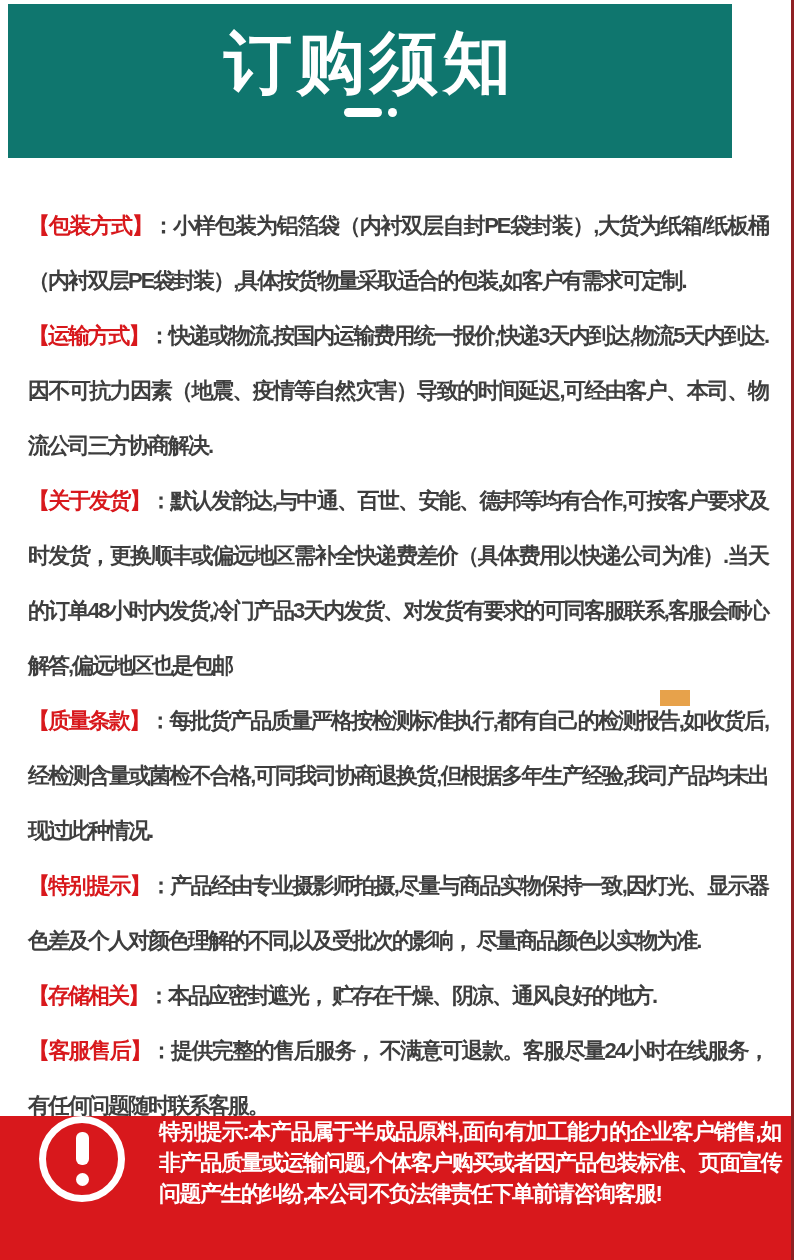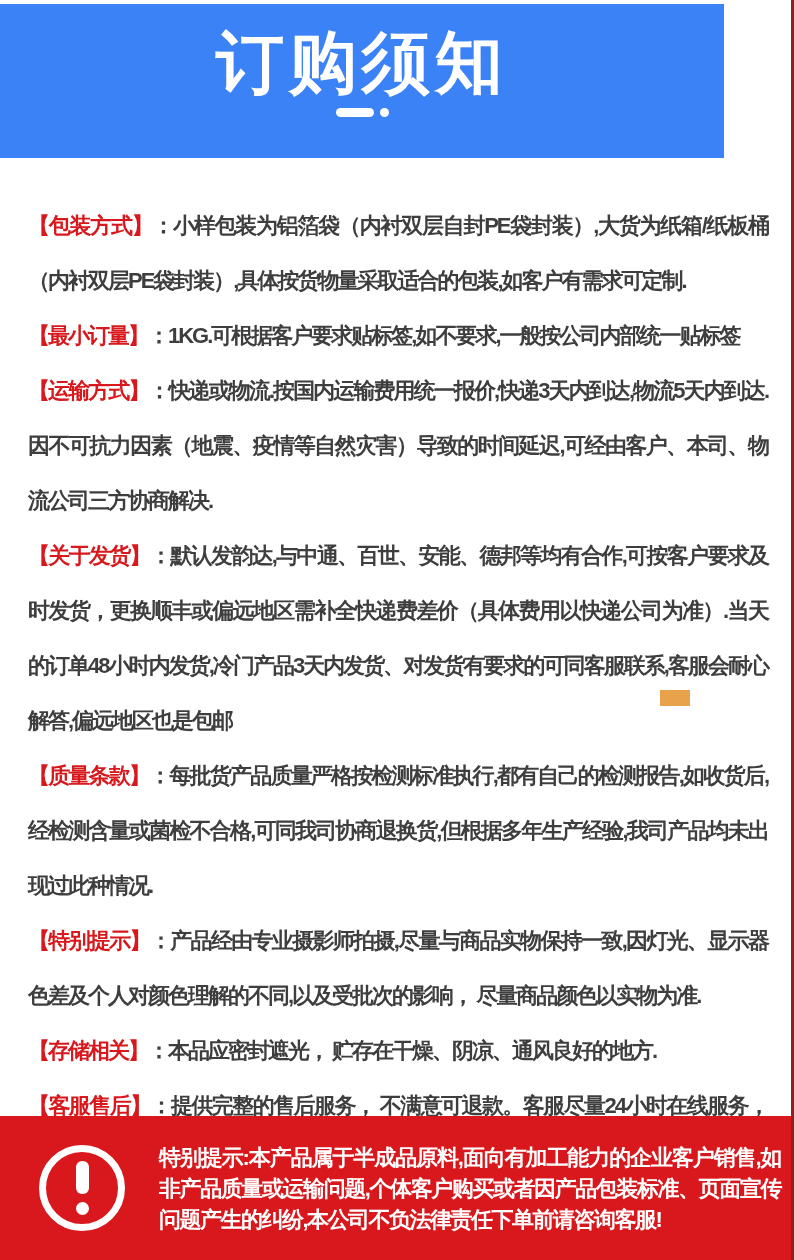--- a/index.html
+++ b/index.html
@@ -10,23 +10,23 @@
     height: 1260px;
     margin: 0 auto;
     background: #ffffff;
     overflow: hidden;
     font-family: "Liberation Sans", sans-serif;
     font-weight: bold;
   }
   
   .header {
     position: absolute;
-    left: 0; top: 4px;
+    left: 8px; top: 4px;
     width: 724px; height: 154px;
-    background: #3b82f6;
+    background: #0f766e;
     text-align: center;
   }
   .header .title {
     padding-top: 18px;
     font-size: 68px;
     letter-spacing: 5px;
     color: #ffffff;
     line-height: 1.2;
   }
   .title-underline {
@@ -90,21 +90,21 @@
     background: #8e2023;
     z-index: 6;
   }
   
   .footer {
     position: absolute;
     left: 0; top: 1116px;
     width: 794px; height: 144px;
     background: #d8181c;
     display: flex;
-    align-items: center;
+    align-items: flex-start;
   }
   .excl-circle {
     flex: 0 0 auto;
     margin-left: 39px;
     width: 86px; height: 86px;
     border: 7px solid #ffffff;
     border-radius: 50%;
     display: flex;
     flex-direction: column;
     align-items: center;
@@ -139,21 +139,20 @@
   <div class="header">
     <div class="title">订购须知</div>
     <div class="title-underline">
       <div class="bar"></div>
       <div class="dot"></div>
     </div>
   </div>
 
   <div class="content">
     <p class="notice"><span class="label">【包装方式】</span><span class="colon">：</span><span>小样包装为铝箔袋（内衬双层自封PE袋封装）,大货为纸箱/纸板桶（内衬双层PE袋封装）,具体按货物量采取适合的包装,如客户有需求可定制.</span></p>
-    <p class="notice"><span class="label">【最小订量】</span><span class="colon">：</span><span>1KG.可根据客户要求贴标签,如不要求,一般按公司内部统一贴标签</span></p>
     <p class="notice"><span class="label">【运输方式】</span><span class="colon">：</span><span>快递或物流.按国内运输费用统一报价,快递3天内到达,物流5天内到达.因不可抗力因素（地震、疫情等自然灾害）导致的时间延迟,可经由客户、本司、物流公司三方协商解决.</span></p>
     <p class="notice"><span class="label">【关于发货】</span><span class="colon">：</span><span>默认发韵达,与中通、百世、安能、德邦等均有合作,可按客户要求及时发货，更换顺丰或偏远地区需补全快递费差价（具体费用以快递公司为准）.当天的订单48小时内发货,冷门产品3天内发货、对发货有要求的可同客服联系,客服会耐心解答,偏远地区也是包邮</span></p>
     <p class="notice"><span class="label">【质量条款】</span><span class="colon">：</span><span>每批货产品质量严格按检测标准执行,都有自己的检测报告,如收货后,经检测含量或菌检不合格,可同我司协商退换货,但根据多年生产经验,我司产品均未出现过此种情况.</span></p>
     <p class="notice"><span class="label">【特别提示】</span><span class="colon">：</span><span>产品经由专业摄影师拍摄,尽量与商品实物保持一致,因灯光、显示器色差及个人对颜色理解的不同,以及受批次的影响， 尽量商品颜色以实物为准.</span></p>
     <p class="notice"><span class="label">【存储相关】</span><span class="colon">：</span><span>本品应密封遮光， 贮存在干燥、阴凉、通风良好的地方.</span></p>
     <p class="notice"><span class="label">【客服售后】</span><span class="colon">：</span><span>提供完整的售后服务， 不满意可退款。客服尽量24小时在线服务， 有任何问题随时联系客服。</span></p>
   </div>
 
   <div class="watermark-artifact"></div>
 

